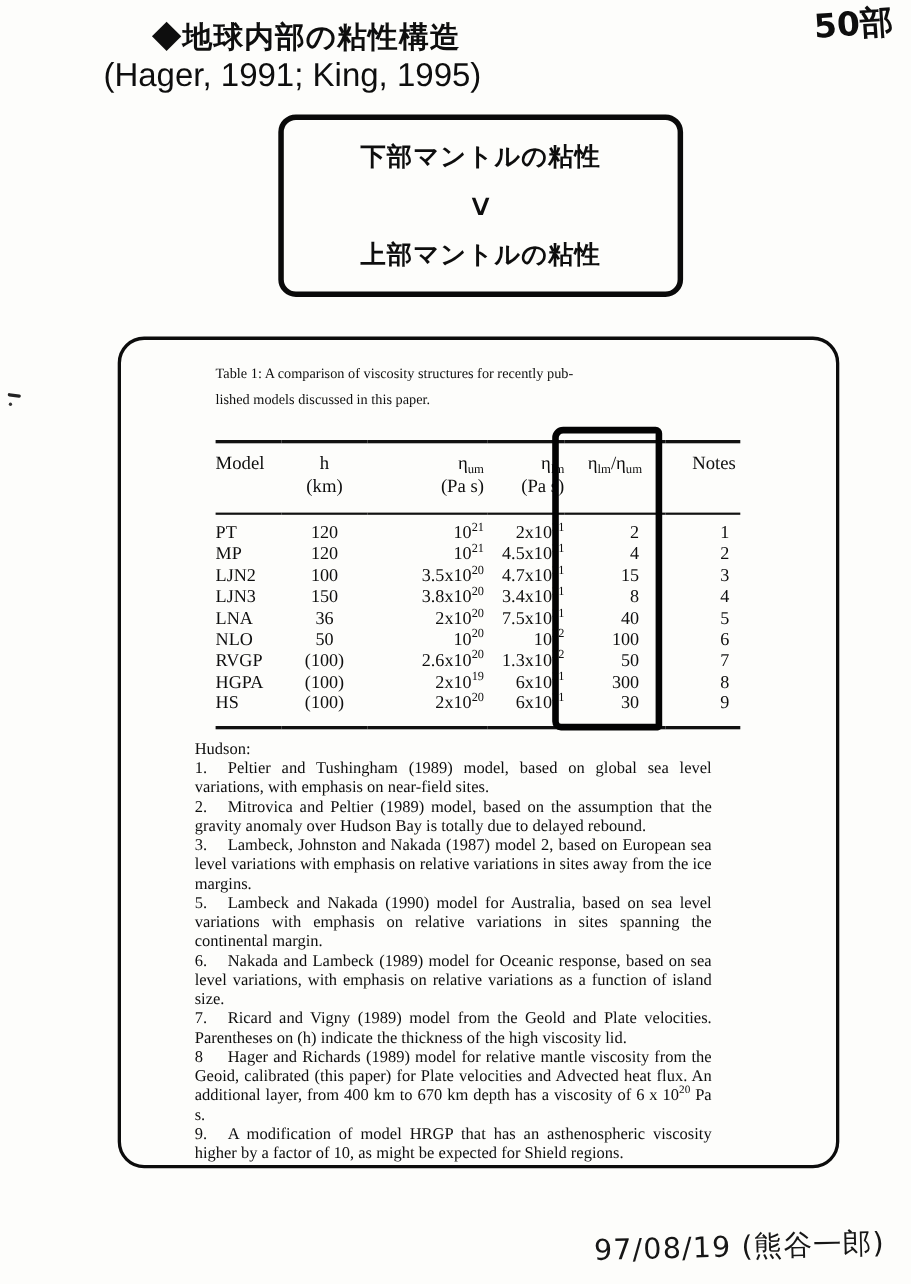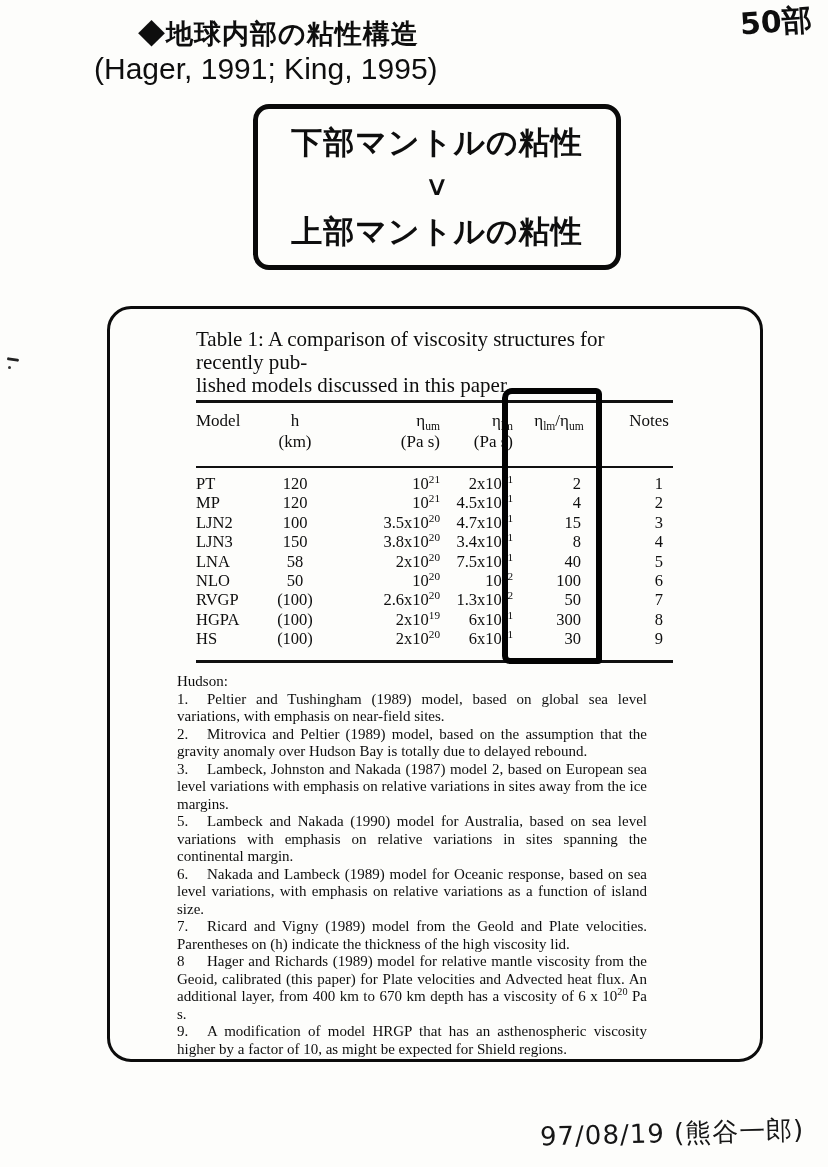--- a/index.html
+++ b/index.html
@@ -26,35 +26,35 @@
   }
   
   .center-box{
     position:absolute;left:253px;top:104px;width:368px;height:166px;
     box-sizing:border-box;border:5px solid #0a0a0a;border-radius:16px;
     display:flex;flex-direction:column;align-items:center;justify-content:space-evenly;
     background:#fdfdfb;
   }
   .center-box .jp-line{
     font-family:"Liberation Sans", sans-serif;
-    font-size:31px;font-weight:700;letter-spacing:1px;line-height:1;white-space:nowrap;
+    font-size:23px;font-weight:700;letter-spacing:1px;line-height:1;white-space:nowrap;
   }
   .center-box .gt-sym{
     font-family:"Liberation Sans", sans-serif;
     font-size:27px;font-weight:400;line-height:.8;transform:scaleX(1.25);
   }
   
   .outer-box{
     position:absolute;left:107px;top:306px;width:656px;height:756px;
     box-sizing:border-box;border:3px solid #0c0c0c;border-radius:24px;
     background:#fdfdfb;
   }
   .caption{
     position:absolute;left:196px;top:328px;width:480px;
-    font-size:21px;line-height:23px;
+    font-size:13px;line-height:23px;
   }
   
   .tbl-wrap{position:absolute;left:196px;top:386px;width:470px;margin-top:14px;}
   table.vtab{border-collapse:collapse;width:470px;table-layout:fixed;}
   table.vtab th,table.vtab td{padding:0;font-weight:normal;}
   table.vtab thead th{
     border-top:3px solid #111;border-bottom:2px solid #111;
     vertical-align:top;padding-top:7px;padding-bottom:14px;
     font-size:17px;line-height:21px;
   }
@@ -163,21 +163,21 @@
         <tr>
           <td class="c-model">LJN3</td>
           <td class="c-h">150</td>
           <td class="c-um">3.8x10<sup>20</sup></td>
           <td class="c-lm">3.4x10<sup>21</sup></td>
           <td class="c-ratio">8</td>
           <td class="c-notes">4</td>
         </tr>
         <tr>
           <td class="c-model">LNA</td>
-          <td class="c-h">58</td>
+          <td class="c-h">36</td>
           <td class="c-um">2x10<sup>20</sup></td>
           <td class="c-lm">7.5x10<sup>21</sup></td>
           <td class="c-ratio">40</td>
           <td class="c-notes">5</td>
         </tr>
         <tr>
           <td class="c-model">NLO</td>
           <td class="c-h">50</td>
           <td class="c-um">10<sup>20</sup></td>
           <td class="c-lm">10<sup>22</sup></td>

